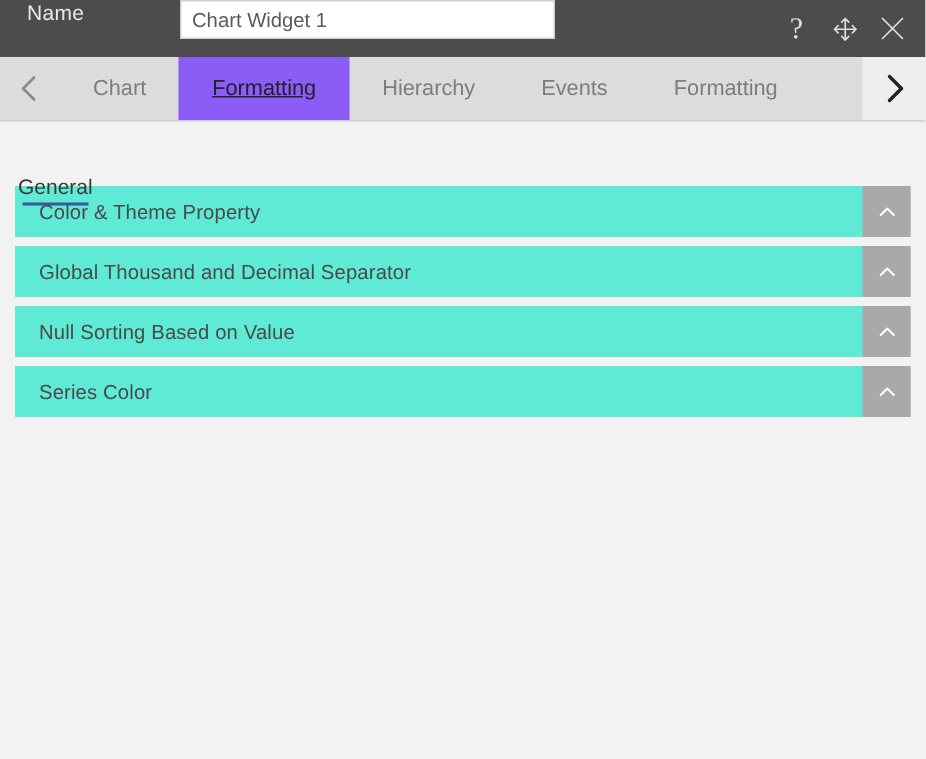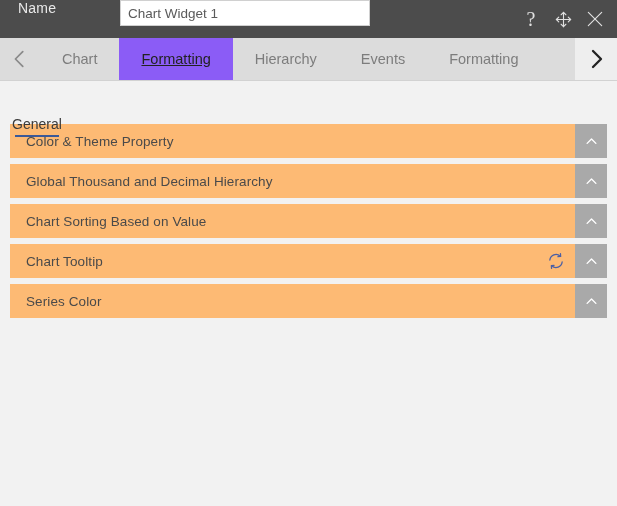--- a/index.html
+++ b/index.html
@@ -139,21 +139,21 @@
 
   
   .accordion {
     padding: 5px 10px 0 10px;
   }
   .acc-row {
     display: flex;
     align-items: stretch;
     height: 34px;
     margin-bottom: 6px;
-    background: #fdba74;
+    background: #5eead4;
     cursor: pointer;
     text-align: center;
   }
   .acc-title {
     flex: 1 1 auto;
     display: flex;
     align-items: center;
     padding-left: 16px;
     font-size: 13.5px;
     color: #4a4a4a;
@@ -240,57 +240,39 @@
 
     <div class="acc-toggle">
       <svg viewBox="0 0 24 24" width="15" height="15" fill="none" stroke="currentColor" stroke-width="2.2" stroke-linecap="round" stroke-linejoin="round">
         <polyline points="5,15 12,8 19,15"></polyline>
       </svg>
     </div>
   </div>
 
 
   <div class="acc-row">
-    <div class="acc-title">Global Thousand and Decimal Hierarchy</div>
-
-    <div class="acc-toggle">
-      <svg viewBox="0 0 24 24" width="15" height="15" fill="none" stroke="currentColor" stroke-width="2.2" stroke-linecap="round" stroke-linejoin="round">
-        <polyline points="5,15 12,8 19,15"></polyline>
-      </svg>
-    </div>
-  </div>
-
-  <div class="acc-row">
-    <div class="acc-title">Chart Sorting Based on Value</div>
-
-    <div class="acc-toggle">
-      <svg viewBox="0 0 24 24" width="15" height="15" fill="none" stroke="currentColor" stroke-width="2.2" stroke-linecap="round" stroke-linejoin="round">
-        <polyline points="5,15 12,8 19,15"></polyline>
-      </svg>
-    </div>
-  </div>
-
-  <div class="acc-row">
-    <div class="acc-title">Chart Tooltip</div>
-    <div class="acc-extra">
-      <span class="refresh-icon">
-        <svg viewBox="0 0 24 24" width="18" height="18" fill="none" stroke="currentColor" stroke-width="1.7" stroke-linecap="round" stroke-linejoin="round">
-          <path d="M20.2 13.3A8.2 8.2 0 0 1 6.4 18.4"></path>
-          <path d="M3.8 10.7A8.2 8.2 0 0 1 17.6 5.6"></path>
-          <polyline points="17.9,2.2 18.2,5.9 14.6,6.2"></polyline>
-          <polyline points="6.1,21.8 5.8,18.1 9.4,17.8"></polyline>
-        </svg>
-      </span>
-    </div>
-    <div class="acc-toggle">
-      <svg viewBox="0 0 24 24" width="15" height="15" fill="none" stroke="currentColor" stroke-width="2.2" stroke-linecap="round" stroke-linejoin="round">
-        <polyline points="5,15 12,8 19,15"></polyline>
-      </svg>
-    </div>
-  </div>
+    <div class="acc-title">Global Thousand and Decimal Separator</div>
+
+    <div class="acc-toggle">
+      <svg viewBox="0 0 24 24" width="15" height="15" fill="none" stroke="currentColor" stroke-width="2.2" stroke-linecap="round" stroke-linejoin="round">
+        <polyline points="5,15 12,8 19,15"></polyline>
+      </svg>
+    </div>
+  </div>
+
+  <div class="acc-row">
+    <div class="acc-title">Null Sorting Based on Value</div>
+
+    <div class="acc-toggle">
+      <svg viewBox="0 0 24 24" width="15" height="15" fill="none" stroke="currentColor" stroke-width="2.2" stroke-linecap="round" stroke-linejoin="round">
+        <polyline points="5,15 12,8 19,15"></polyline>
+      </svg>
+    </div>
+  </div>
+
 
   <div class="acc-row">
     <div class="acc-title">Series Color</div>
 
     <div class="acc-toggle">
       <svg viewBox="0 0 24 24" width="15" height="15" fill="none" stroke="currentColor" stroke-width="2.2" stroke-linecap="round" stroke-linejoin="round">
         <polyline points="5,15 12,8 19,15"></polyline>
       </svg>
     </div>
   </div>

